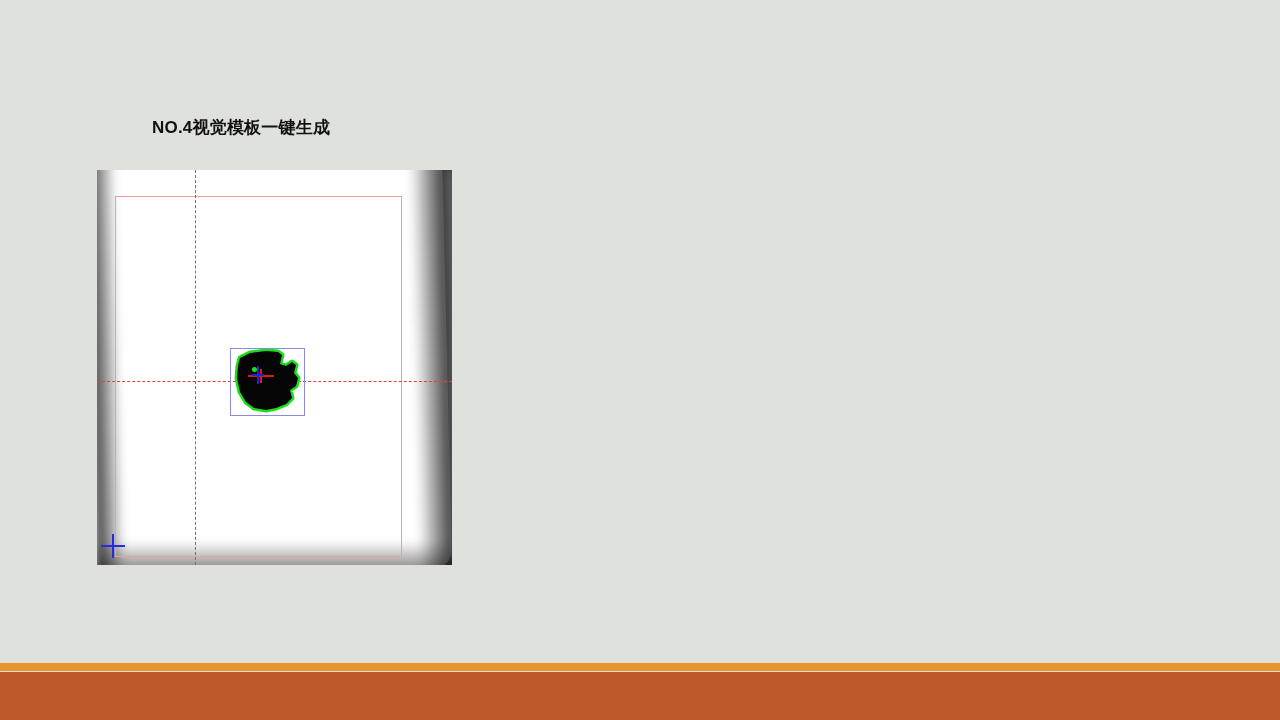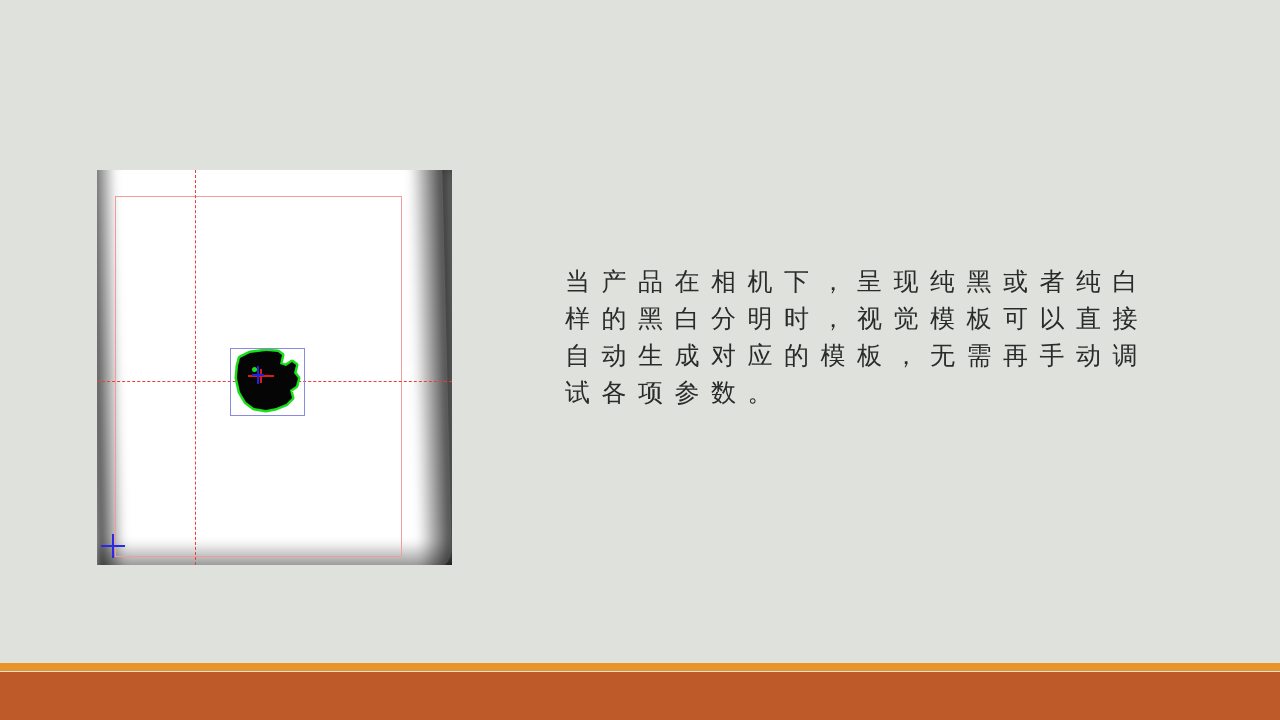--- a/index.html
+++ b/index.html
@@ -273,20 +273,21 @@
     width: 1280px;
     height: 48px;
     background: #BE5A2A;
   }
 </style>
 </head>
 <body>
 
 <div class="slide">
 
+  <div class="slide-title">NO.4视觉模板一键生成</div>
 
   <div class="vision-figure">
     <div class="vision-canvas">
 
       <div class="backdrop"></div>
       <div class="speck"></div>
 
       <div class="card-glow"></div>
       <div class="card"></div>
       <div class="card-shade-left"></div>
@@ -312,18 +313,17 @@
       </div>
 
       <div class="origin-cross">
         <div class="oh"></div>
         <div class="ov"></div>
       </div>
 
     </div>
   </div>
 
-  <div class="body-text">当产品在相机下，呈现纯黑或者纯白样的黑白分明时，视觉模板可以直接自动生成对应的模板，无需再手动调试各项参数。</div>
 
   <div class="footer-strip"></div>
   <div class="footer-band"></div>
 
 </div>
 
 </body></html>

